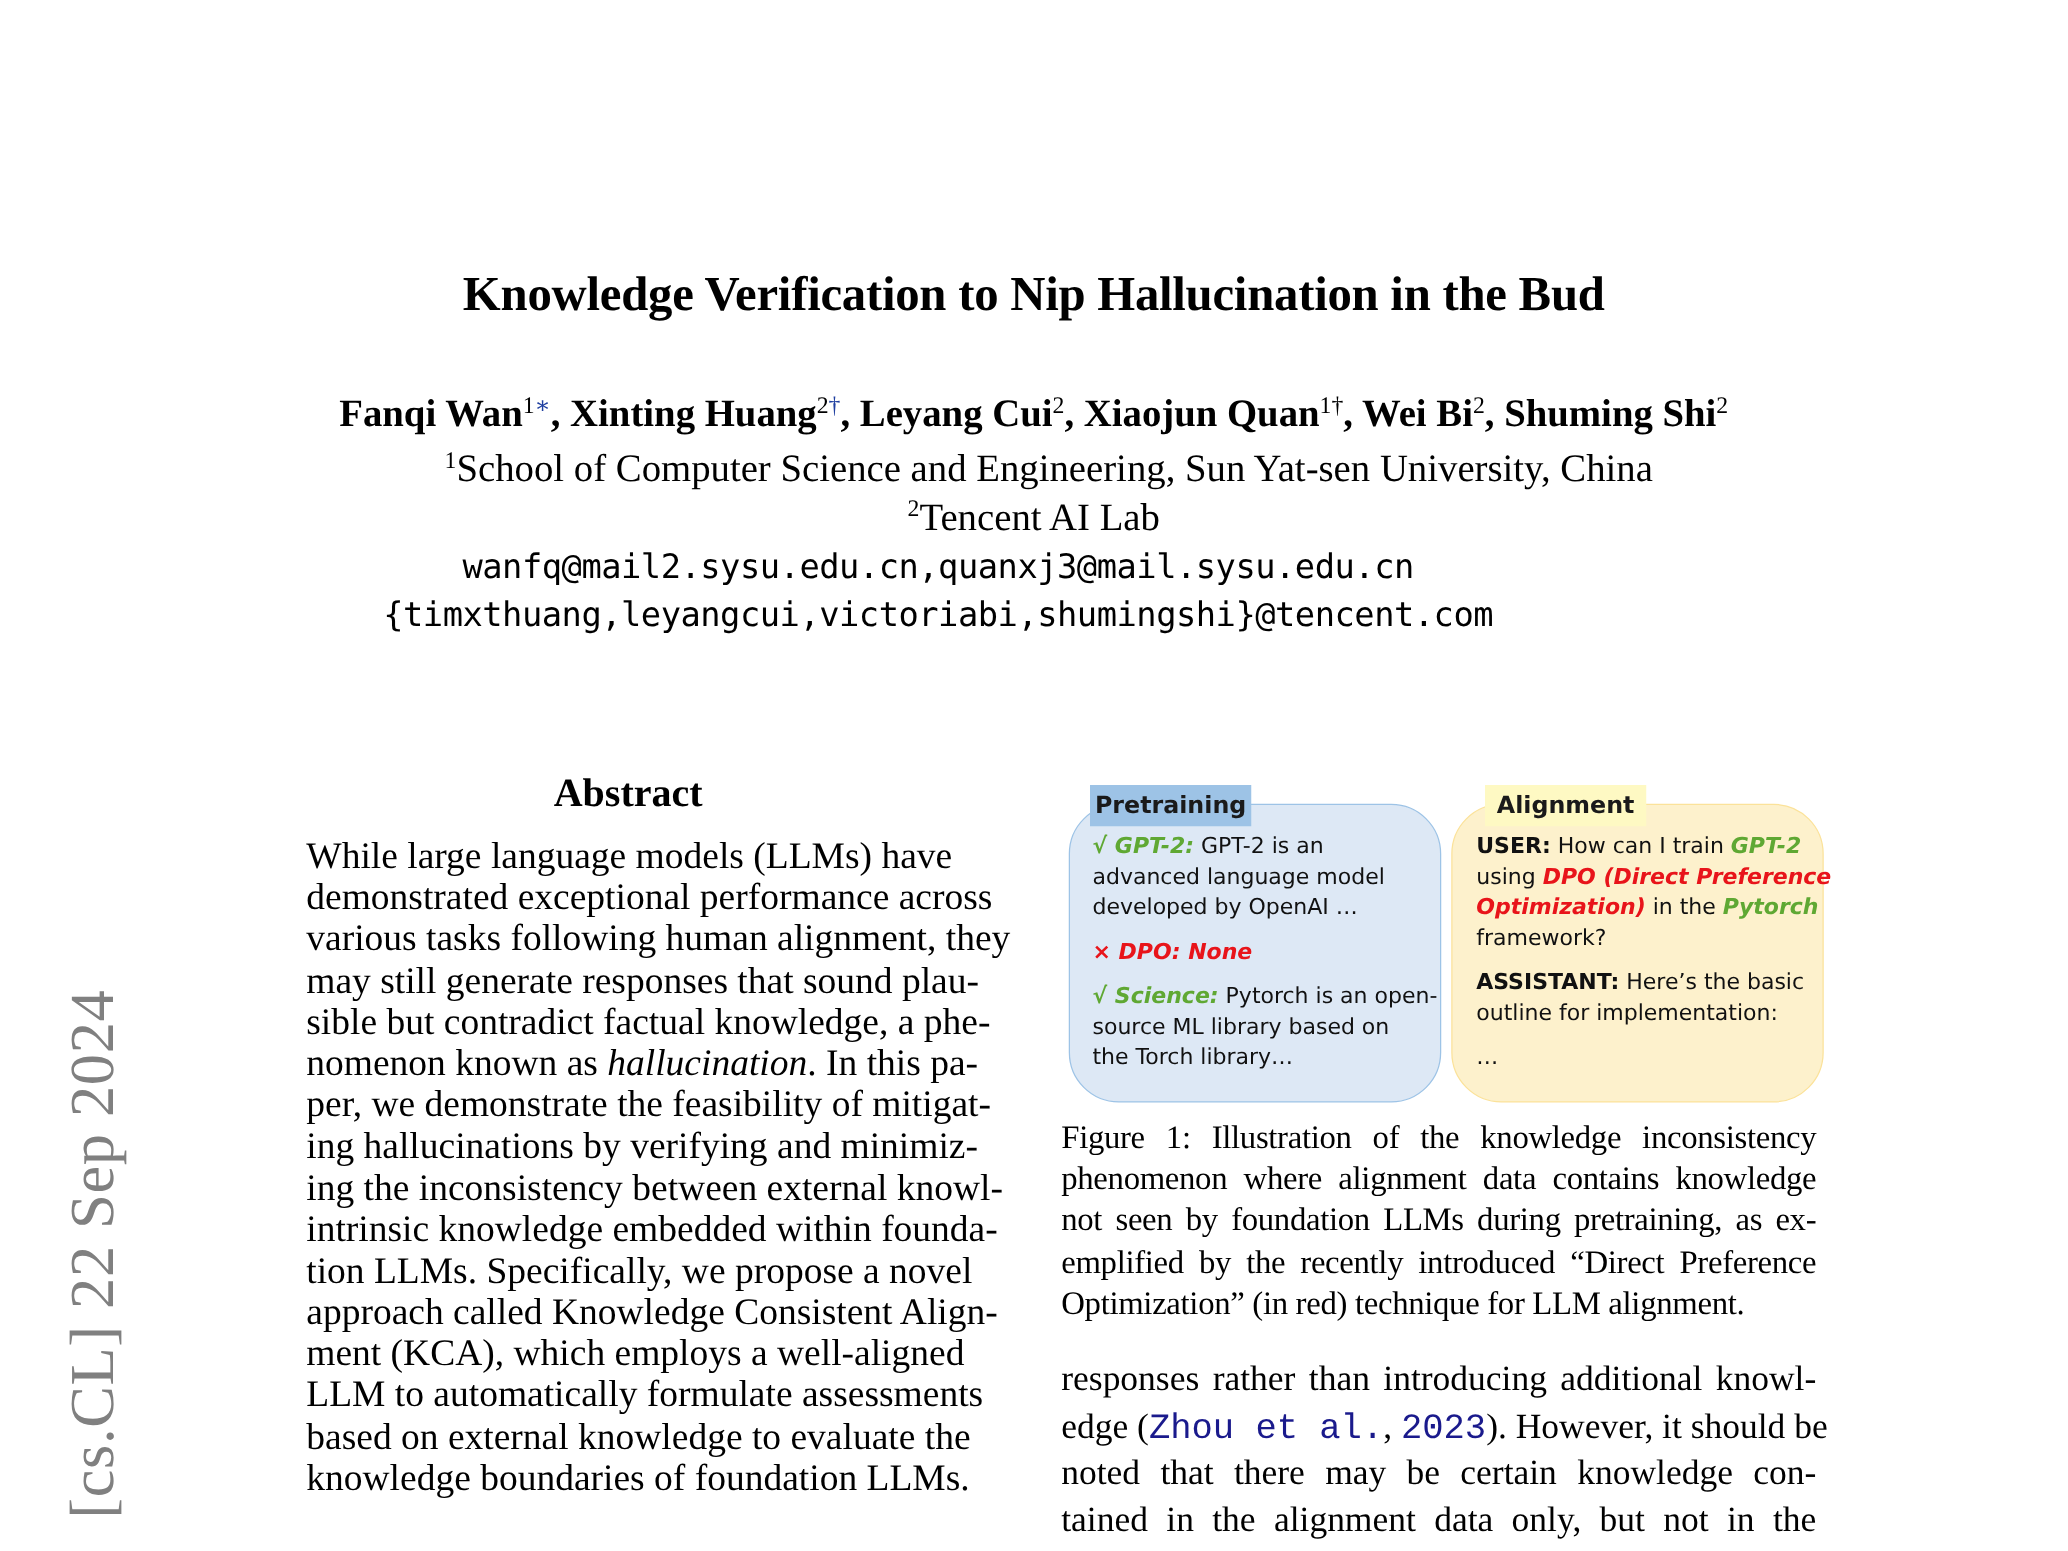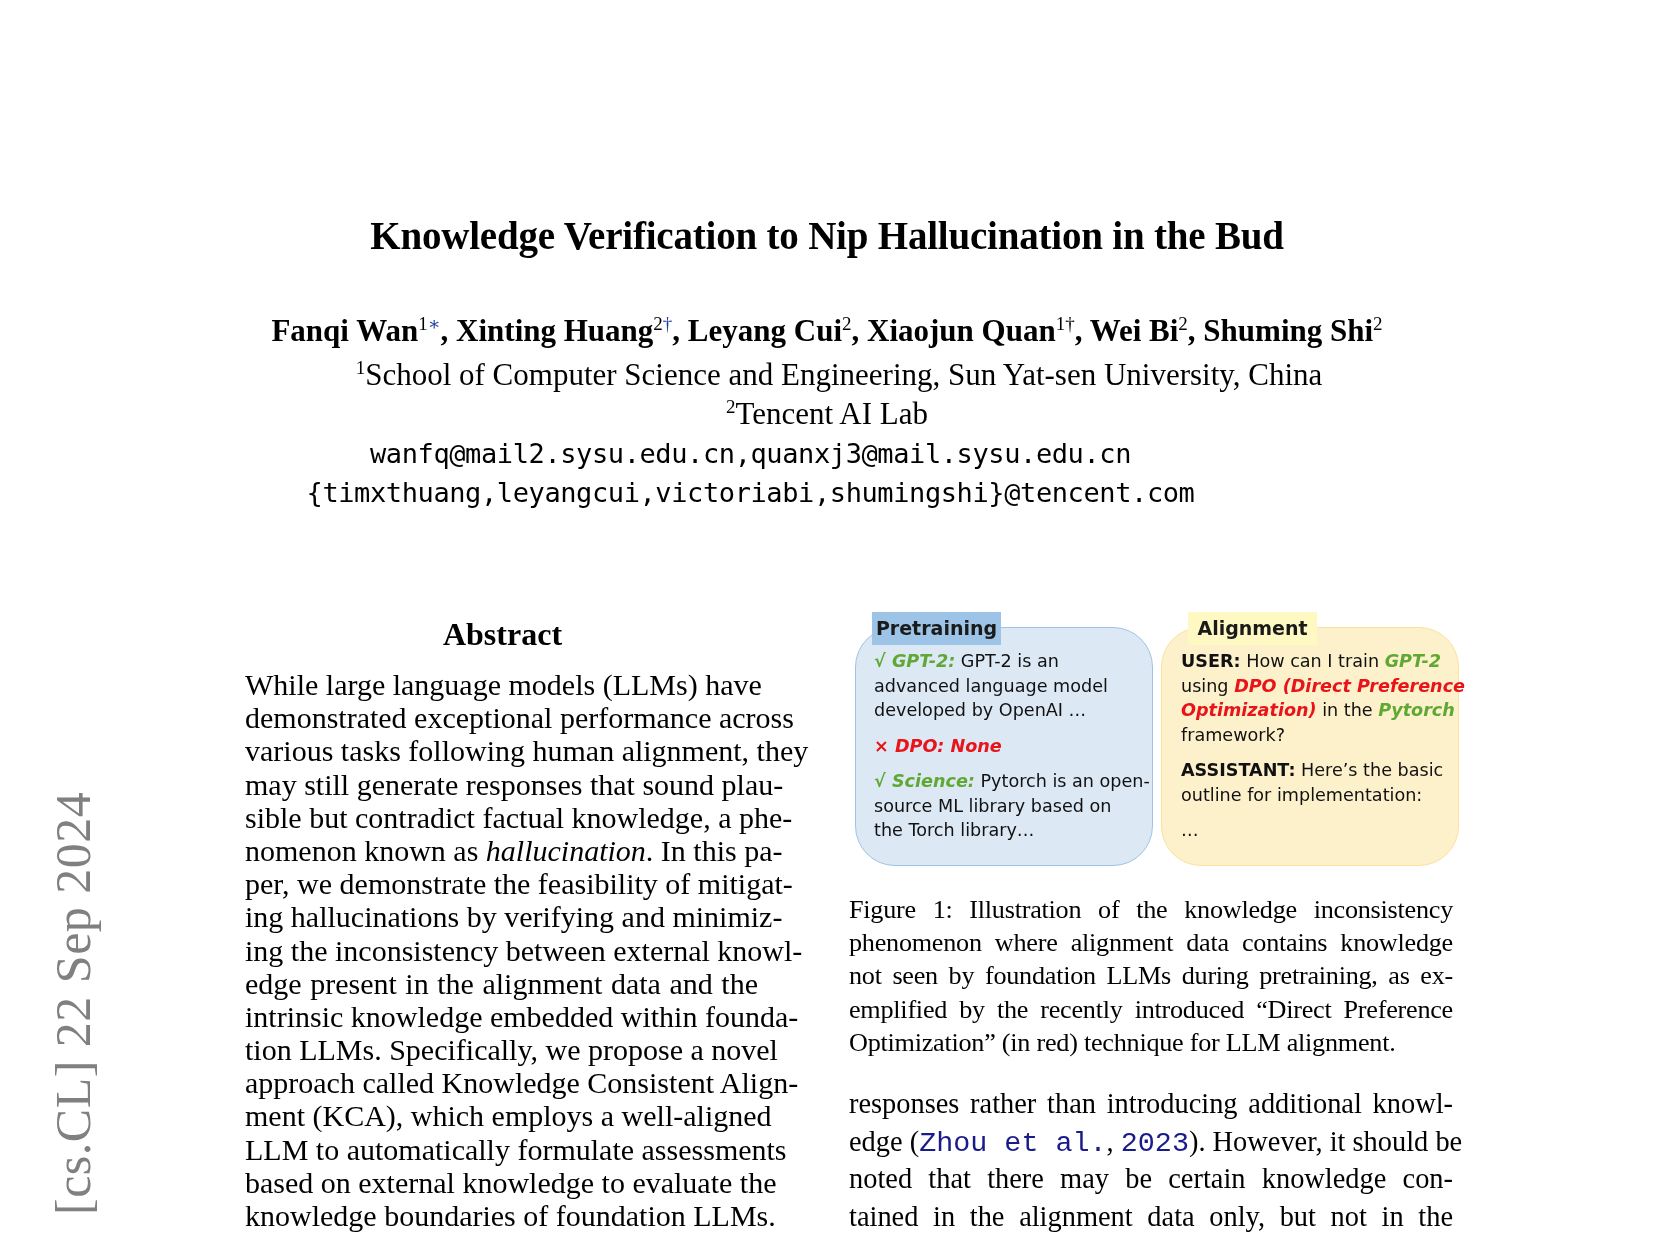--- a/index.html
+++ b/index.html
@@ -97,21 +97,21 @@
     .abstract-body .line {
       display: block;
       text-align: justify;
       text-align-last: justify;
       white-space: nowrap;
       height: 33.2px;
     }
 
     
     .fig {
-      left: 855px; top: 612px; width: 600px; height: 254px;
+      left: 855px; top: 628px; width: 600px; height: 254px;
       font-family: "DejaVu Sans", "Liberation Sans", sans-serif;
     }
     .card {
       position: absolute;
       border-radius: 40px;
       box-sizing: border-box;
     }
     .card-pre {
       left: 0; top: 15px; width: 298px; height: 239px;
       background: #dde8f5;
@@ -212,21 +212,20 @@
 <div class="abs abstract-body">
   <span class="line">While large language models (LLMs) have</span>
   <span class="line">demonstrated exceptional performance across</span>
   <span class="line">various tasks following human alignment, they</span>
   <span class="line">may still generate responses that sound plau-</span>
   <span class="line">sible but contradict factual knowledge, a phe-</span>
   <span class="line"><span>nomenon known as </span><i>hallucination</i><span>.  In this pa-</span></span>
   <span class="line">per, we demonstrate the feasibility of mitigat-</span>
   <span class="line">ing hallucinations by verifying and minimiz-</span>
   <span class="line">ing the inconsistency between external knowl-</span>
-  <span class="line">edge present in the alignment data and the</span>
   <span class="line">intrinsic knowledge embedded within founda-</span>
   <span class="line">tion LLMs.  Specifically, we propose a novel</span>
   <span class="line">approach called Knowledge Consistent Align-</span>
   <span class="line">ment (KCA), which employs a well-aligned</span>
   <span class="line">LLM to automatically formulate assessments</span>
   <span class="line">based on external knowledge to evaluate the</span>
   <span class="line">knowledge boundaries of foundation LLMs.</span>
 </div>
 
 <div class="abs fig">

